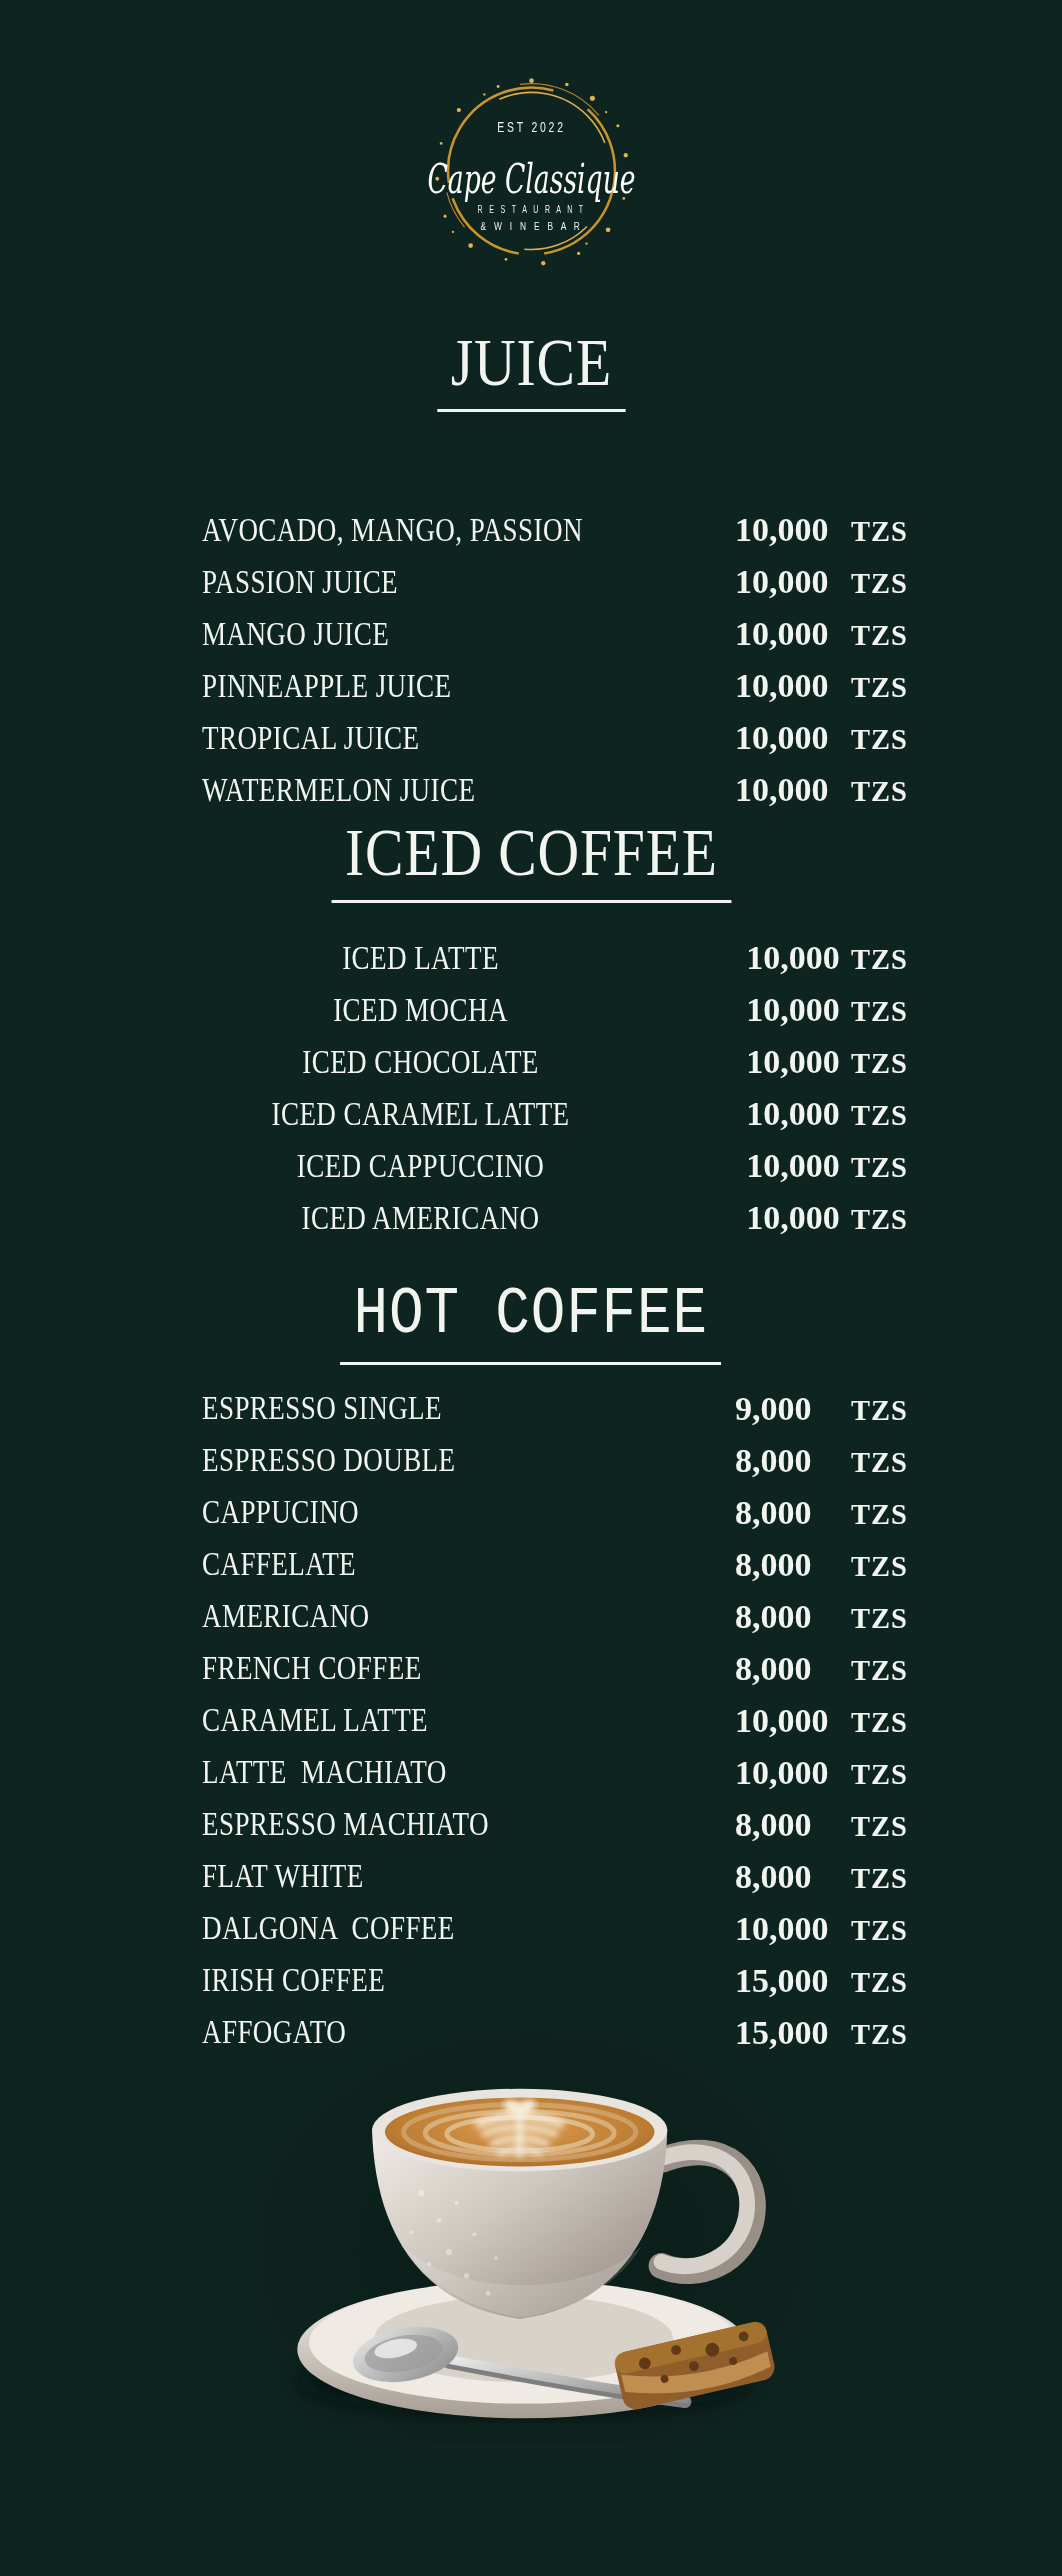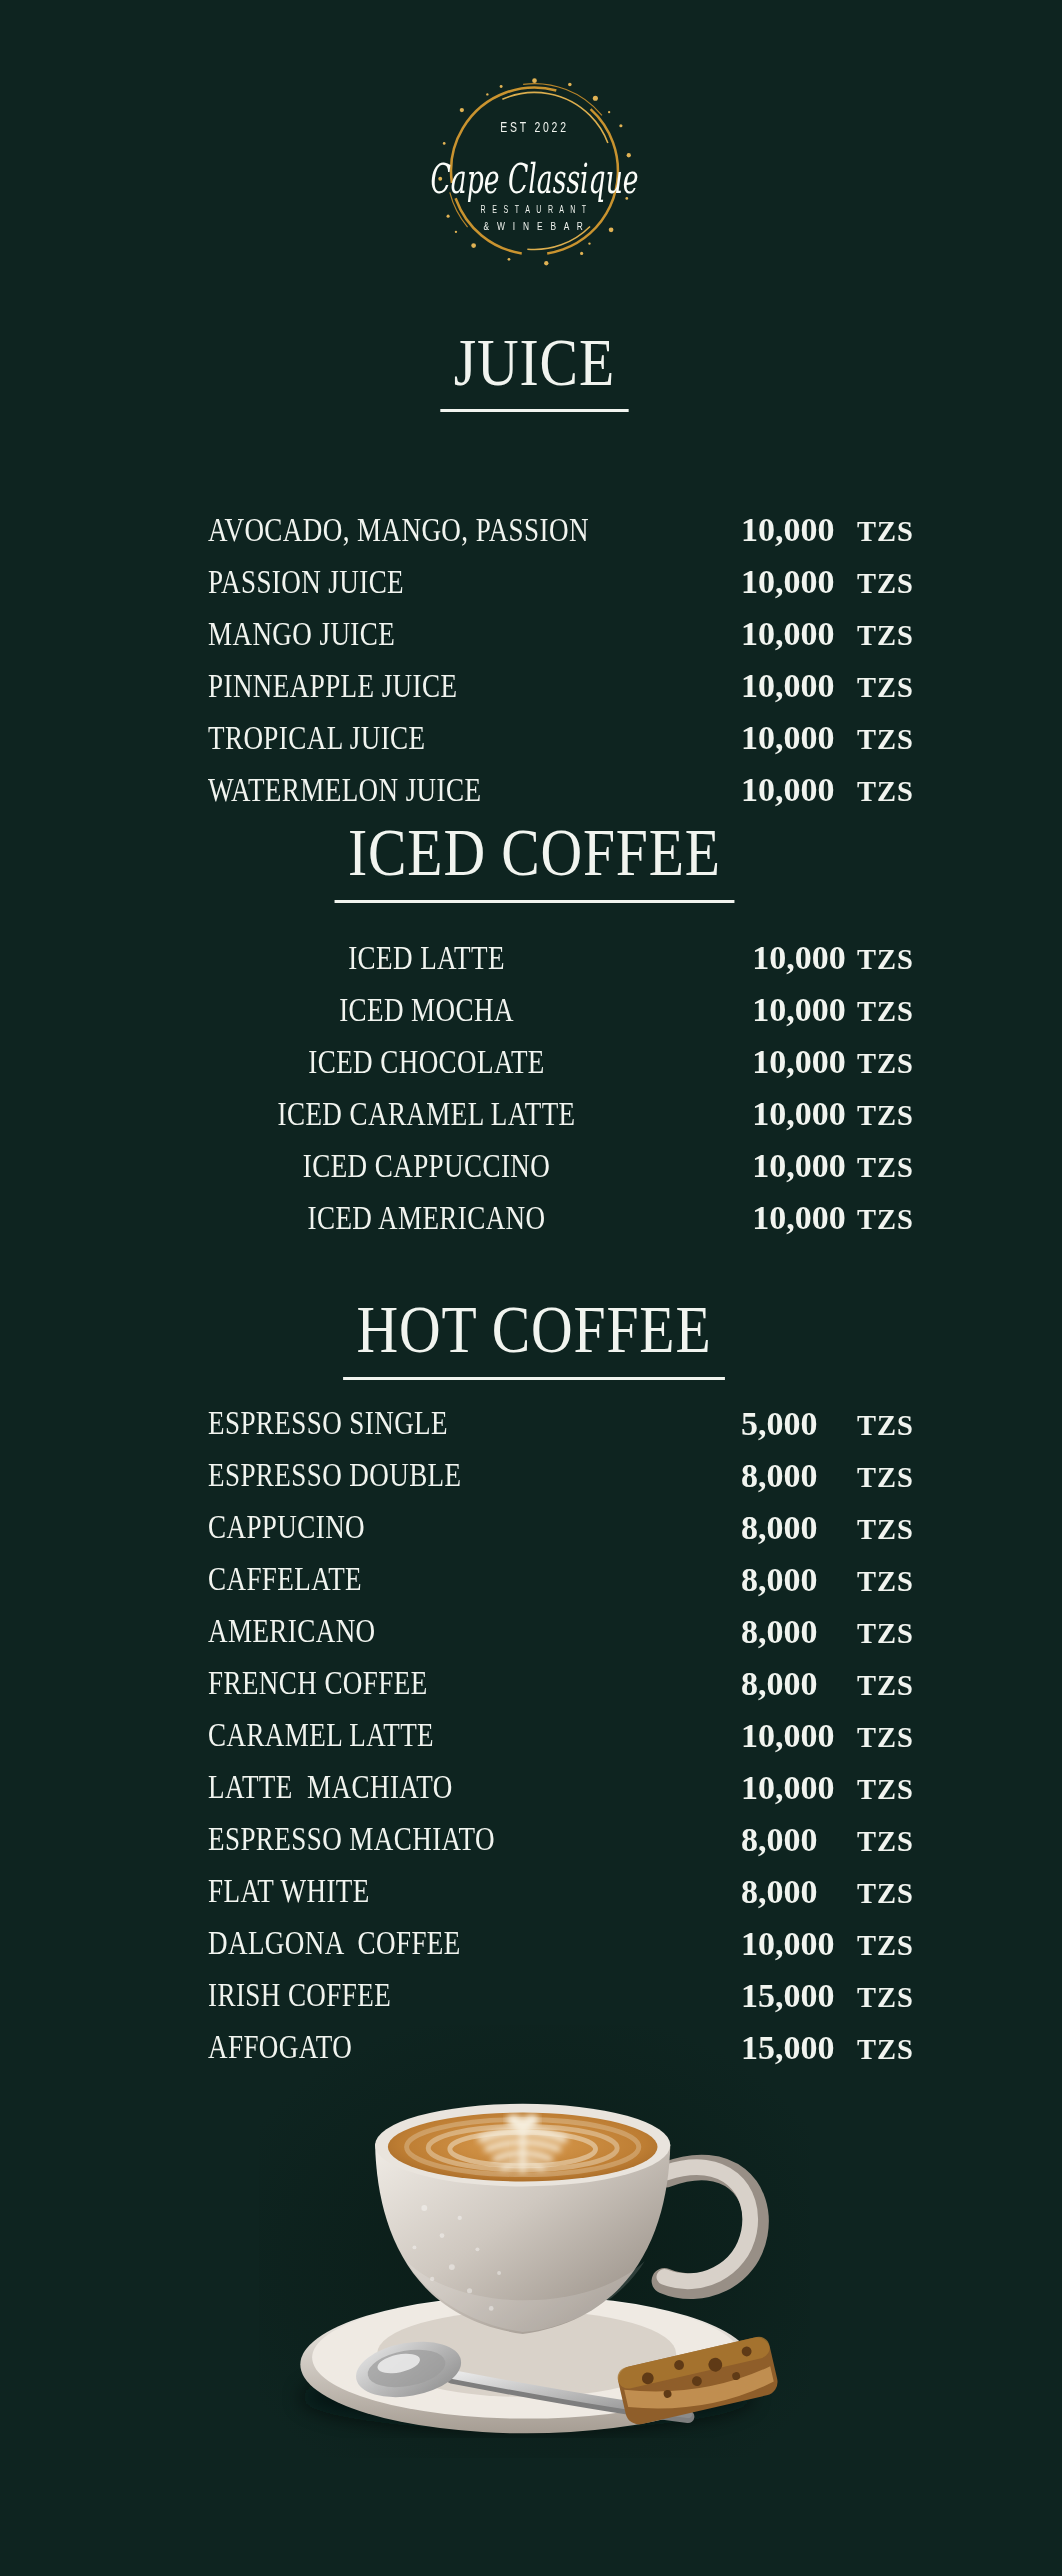--- a/index.html
+++ b/index.html
@@ -13,21 +13,20 @@
   body{
     font-family:"Liberation Serif","DejaVu Serif",serif;
     color:var(--text);
   }
   .menu-page{
     position:relative;
     width:1062px;height:2576px;
     margin:0 auto;
     background:var(--bg);
     overflow:hidden;
-    padding-left:6px;
   }
   
   .logo-wrap{
     margin:61px auto 0;
     width:295px;height:216px;
   }
   .logo-wrap svg{display:block;}
   .logo-est{
     font-family:"Liberation Sans","DejaVu Sans",sans-serif;
     font-size:15px;letter-spacing:4px;fill:var(--text);
@@ -52,21 +51,21 @@
     display:inline-block;
     transform:scaleX(.86);
     letter-spacing:1px;
     border-bottom:3.9px solid var(--text);
     padding:0 15.7px 9.8px 15.7px;
   }
   .sec-0 .section-title{margin-top:49px;}
   .sec-0 .items{margin-top:92px;}
   .sec-1 .section-title{}
   .sec-1 .items{margin-top:29.5px;text-align:center;}
-  .sec-2 .section-title{margin-top:49px;}
+  .sec-2 .section-title{margin-top:34px;font-family:Liberation Mono, monospace;}
   .sec-2 .items{margin-top:17.7px;}
   .row{
     height:52px;
     display:flex;align-items:center;
     margin-left:202px;width:718px;
   }
   .item-name{
     flex:1;
     font-size:33px;
     letter-spacing:0.5px;
@@ -223,21 +222,21 @@
             </span>
           </div>
         </div>
       </section>
       <section class="menu-section sec-2">
         <h2 class="section-title"><span class="title-text">HOT COFFEE</span></h2>
         <div class="items">
           <div class="row">
             <span class="item-name">ESPRESSO SINGLE</span>
             <span class="price-group">
-              <span class="price">5,000</span>
+              <span class="price">9,000</span>
               <span class="cur">TZS</span>
             </span>
           </div>
           <div class="row">
             <span class="item-name">ESPRESSO DOUBLE</span>
             <span class="price-group">
               <span class="price">8,000</span>
               <span class="cur">TZS</span>
             </span>
           </div>

